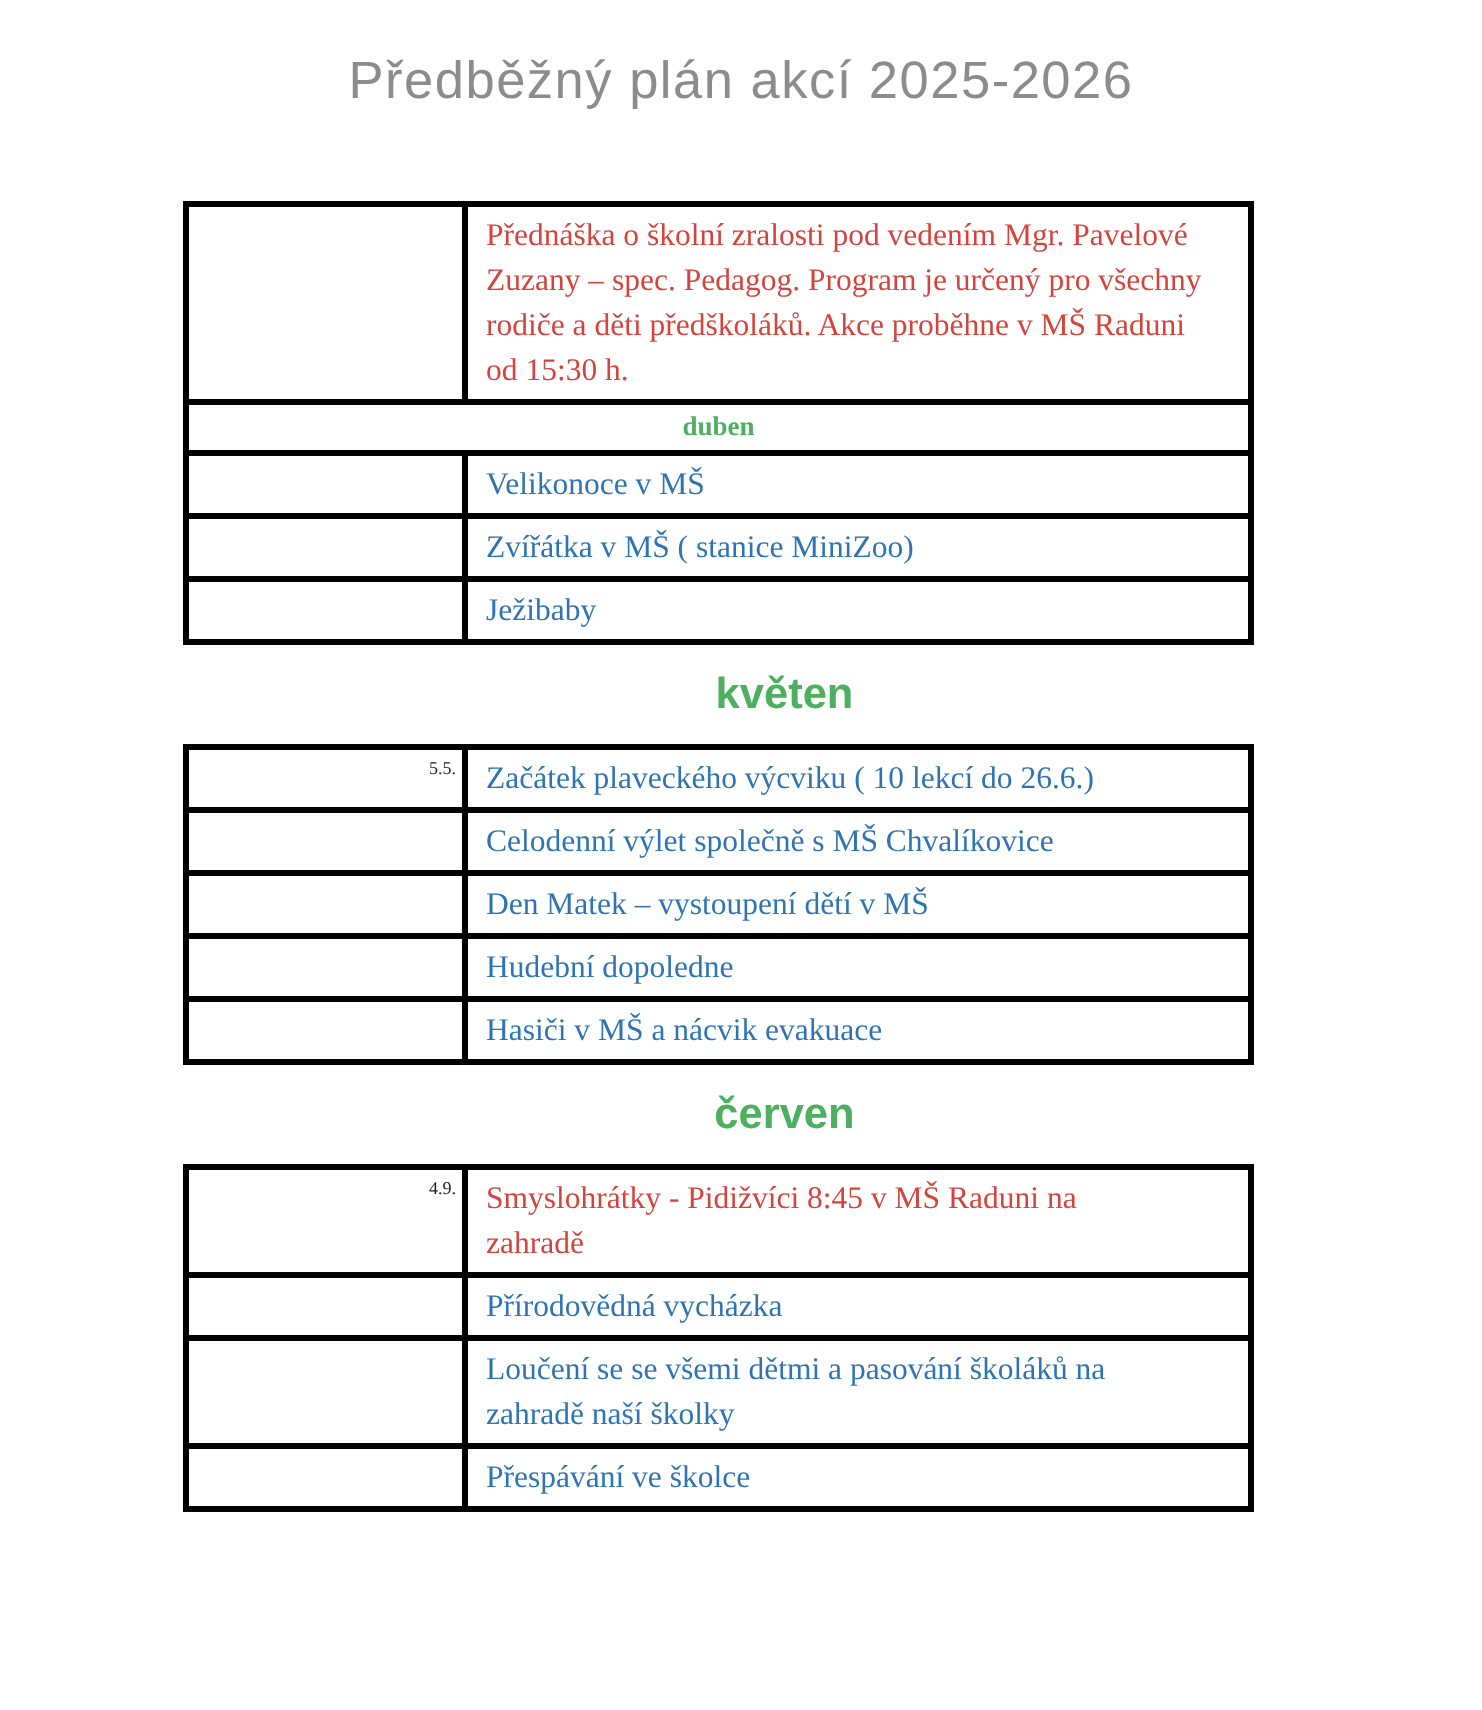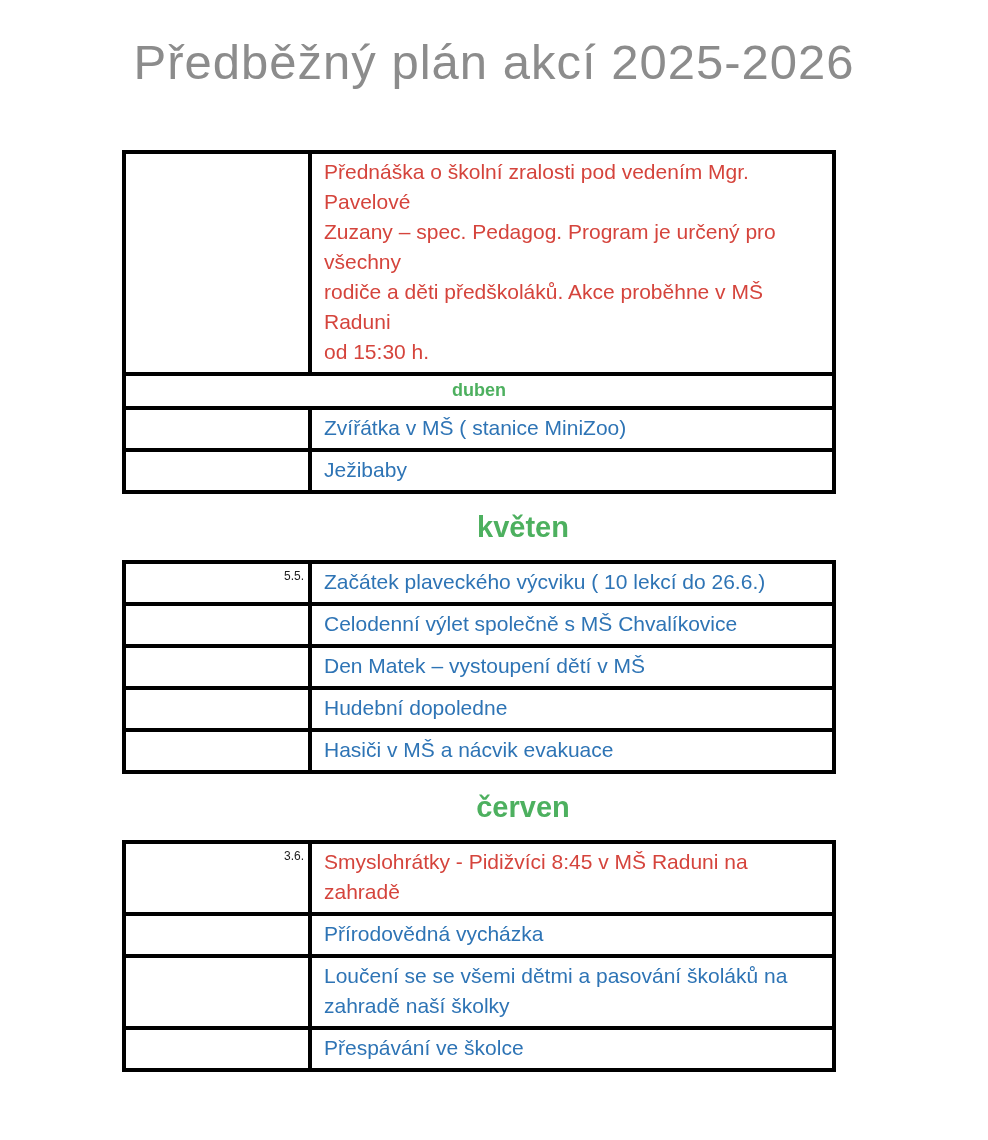--- a/index.html
+++ b/index.html
@@ -10,33 +10,34 @@
   body {
     width: 988px;
     height: 1140px;
     font-family: "Liberation Sans", sans-serif;
     position: relative;
     overflow: hidden;
   }
   .page-title {
     margin: 34px 0 0 0;
     text-align: center;
-    font-size: 49px;
+    font-size: 35px;
     font-weight: 400;
     letter-spacing: 1px;
     color: var(--title_gray, #8c8c8c);
   }
   .content {
     width: 802px;
     margin: 60px 0 0 122px;
   }
   table.events-table {
     border-collapse: collapse;
     table-layout: fixed;
     width: 714px;
+    font-family: Liberation Serif, serif;
   }
   table.events-table td {
     border: 4px solid var(--table_border, #000);
     vertical-align: top;
     overflow: hidden;
   }
   td.date-cell {
     text-align: right;
     padding: 5px 4px 4px 4px;
     font-size: 12px;
@@ -86,20 +87,24 @@
               <td class="event-cell red">Přednáška o školní zralosti pod vedením Mgr. Pavelové
 Zuzany – spec. Pedagog. Program je určený pro všechny
 rodiče a děti předškoláků. Akce proběhne v MŠ Raduni
 od 15:30 h.</td>
             </tr>
             <tr>
               <td colspan="2" class="month-cell">duben</td>
             </tr>
             <tr>
               <td class="date-cell"></td>
+              <td class="event-cell blue">Velikonoce v MŠ</td>
+            </tr>
+            <tr>
+              <td class="date-cell"></td>
               <td class="event-cell blue">Zvířátka v MŠ ( stanice MiniZoo)</td>
             </tr>
             <tr>
               <td class="date-cell"></td>
               <td class="event-cell blue">Ježibaby</td>
             </tr>
           </tbody>
         </table>
       </section>
       <section class="section">
@@ -135,21 +140,21 @@
       </section>
       <section class="section">
         <div class="month-heading">červen</div>
         <table class="events-table">
           <colgroup>
             <col style="width: 186px;">
             <col>
           </colgroup>
           <tbody>
             <tr>
-              <td class="date-cell">3.6.</td>
+              <td class="date-cell">4.9.</td>
               <td class="event-cell red">Smyslohrátky - Pidižvíci 8:45 v MŠ Raduni na
 zahradě</td>
             </tr>
             <tr>
               <td class="date-cell"></td>
               <td class="event-cell blue">Přírodovědná vycházka</td>
             </tr>
             <tr>
               <td class="date-cell"></td>
               <td class="event-cell blue">Loučení se se všemi dětmi a pasování školáků na

